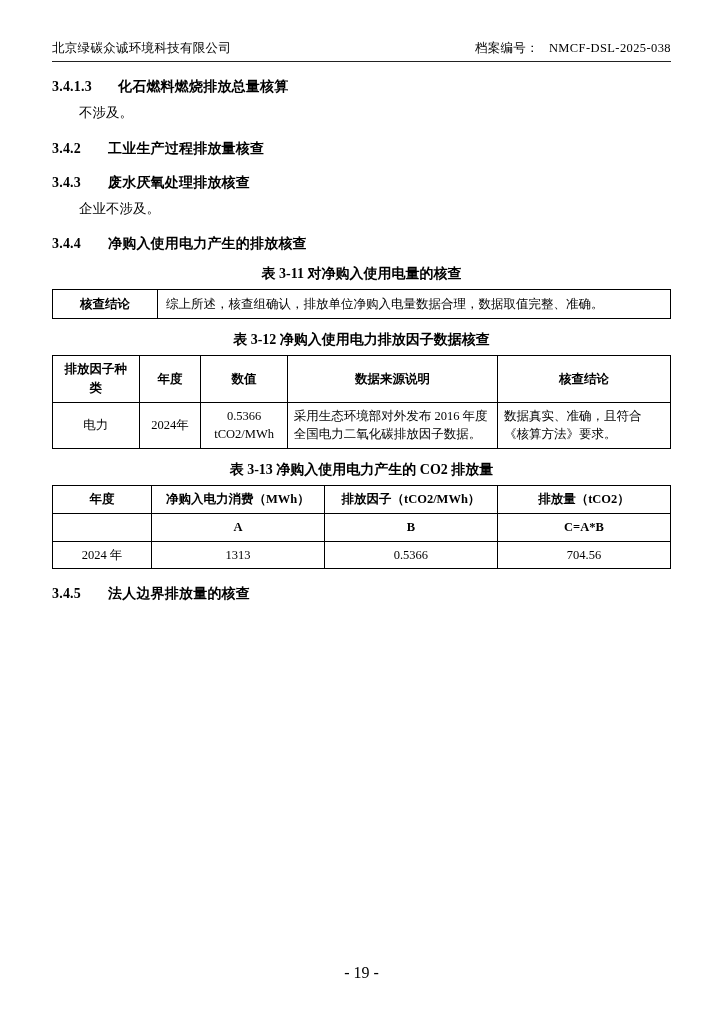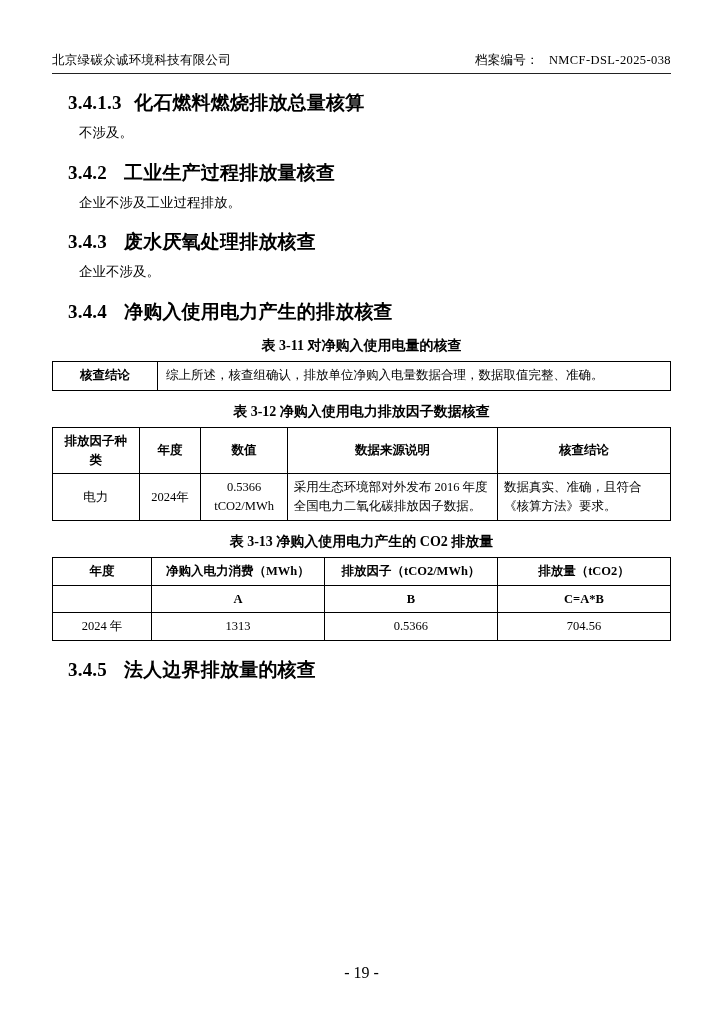--- a/index.html
+++ b/index.html
@@ -23,39 +23,39 @@
   }
   
   .doc-header {
     display: flex;
     align-items: baseline;
     justify-content: flex-start;
     font-size: 12.5px;
     letter-spacing: 0.3px;
     padding-bottom: 4px;
     border-bottom: 1px solid #222;
-    margin: 12px 0 0 0;
+    margin: 0 0 0 0;
   }
   .doc-header .org {
     font-family: "Liberation Serif", serif;
     font-weight: 400;
   }
   .doc-header .spacer { flex: 1; }
   .doc-header .archive-label {
     margin-right: 10px;
   }
   .doc-header .archive-no {
     font-family: "Liberation Serif", serif;
     letter-spacing: 0.4px;
   }
   
   .h3 {
-    font-size: 19px;
+    font-size: 14px;
     font-weight: bold;
-    margin: 16px 0 6px 16px;
+    margin: 16px 0 6px 0;
     letter-spacing: 0.2px;
   }
   .h3 .num {
     display: inline-block;
     min-width: 56px;
   }
   .h3 .num.wide { min-width: 66px; }
   .para {
     font-size: 13.5px;
     margin: 4px 0 10px 0;
@@ -112,21 +112,20 @@
   </div>
 
   <div class="h3">
     <span class="num wide">3.4.1.3</span><span>化石燃料燃烧排放总量核算</span>
   </div>
   <div class="para">不涉及。</div>
 
   <div class="h3">
     <span class="num">3.4.2</span><span>工业生产过程排放量核查</span>
   </div>
-  <div class="para">企业不涉及工业过程排放。</div>
 
   <div class="h3">
     <span class="num">3.4.3</span><span>废水厌氧处理排放核查</span>
   </div>
   <div class="para">企业不涉及。</div>
 
   <div class="h3">
     <span class="num">3.4.4</span><span>净购入使用电力产生的排放核查</span>
   </div>
 

